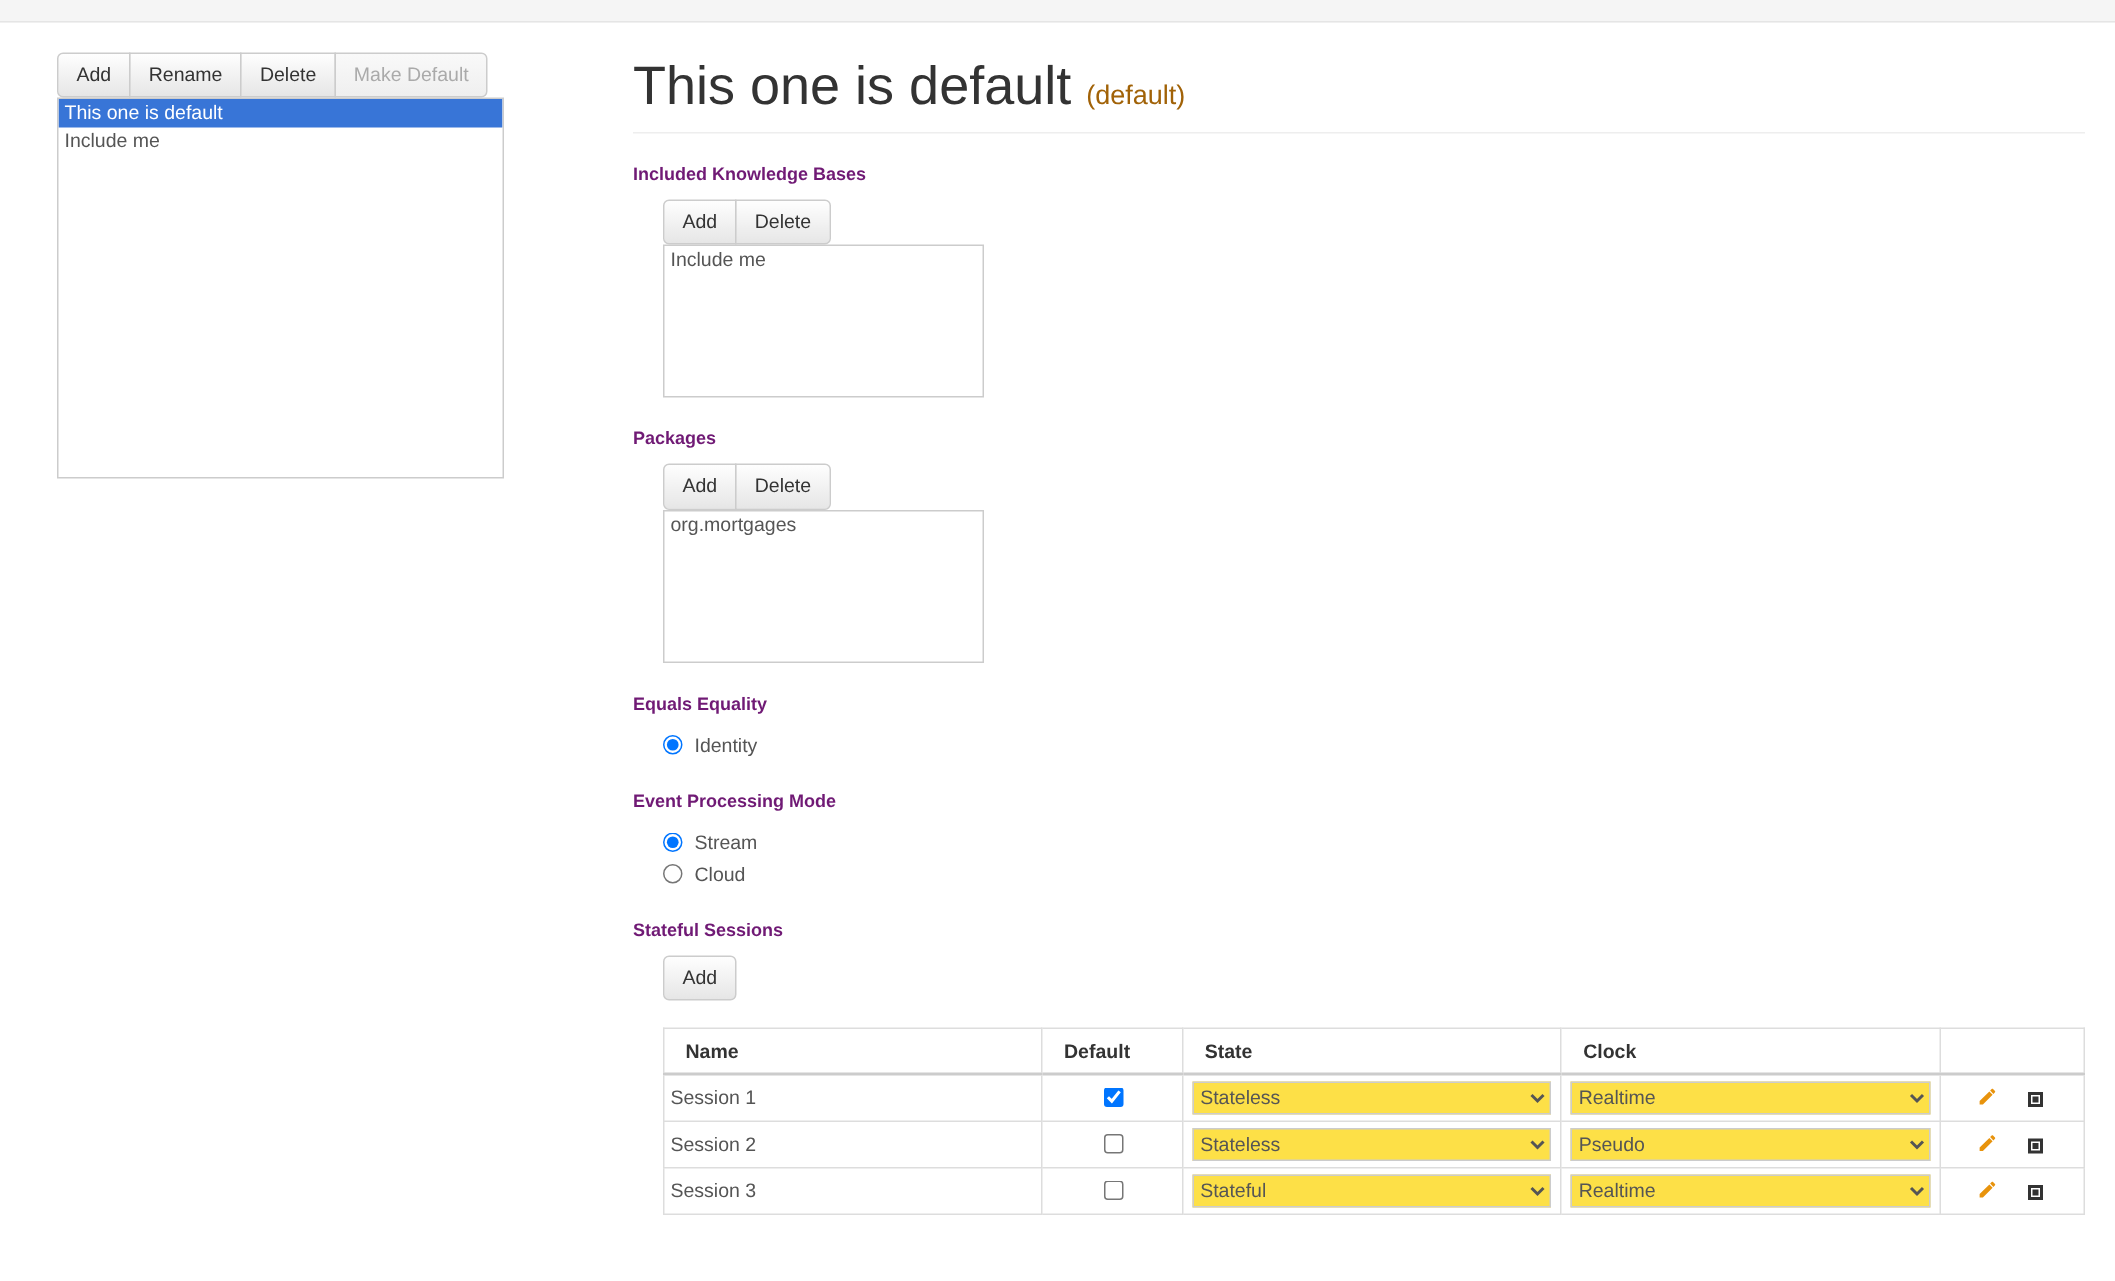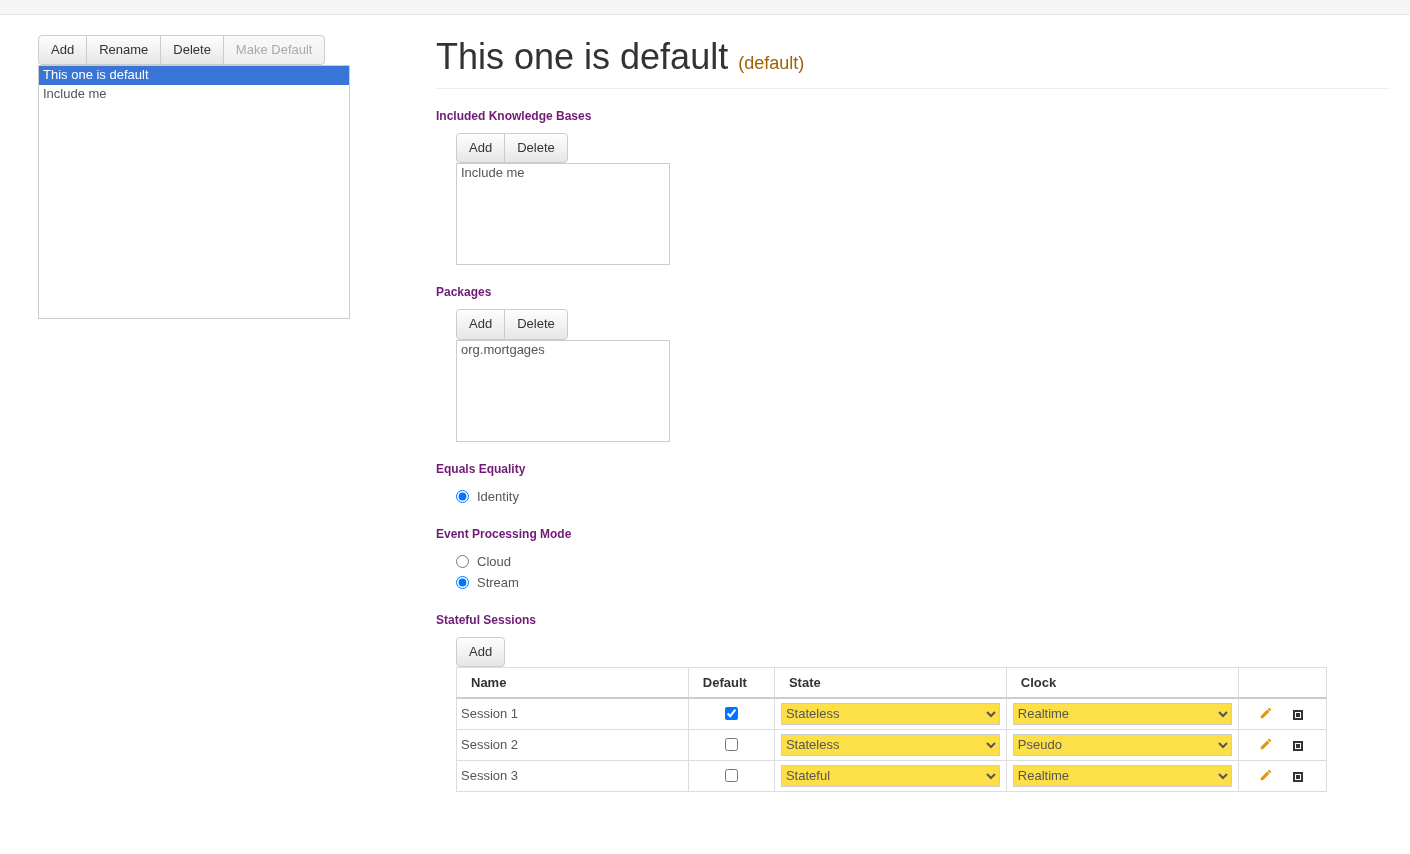--- a/index.html
+++ b/index.html
@@ -97,22 +97,22 @@
     display: flex;
     align-items: center;
     gap: 8px;
     padding: 3px 0;
     color: #555;
   }
   .radio-row input[type=radio] { margin: 0; }
 
   table.sessions {
     border-collapse: collapse;
-    width: 871px;
-    margin-top: 0;
+    width: 948px;
+    margin-top: 18px;
   }
   table.sessions th {
     text-align: left;
     font-weight: 700;
     font-size: 13px;
     padding: 7px 14px;
     border: 1px solid #ddd;
     border-bottom: 2px solid #ccc;
     background: #fff;
   }
@@ -206,26 +206,26 @@
     <div class="indent" id="equals-radios">
         <label class="radio-row">
           <input type="radio" name="equals" checked="" style="">
           <span>Identity</span>
         </label>
       </div>
 
     <h4 class="section">Event Processing Mode</h4>
     <div class="indent" id="event-radios">
         <label class="radio-row">
+          <input type="radio" name="eventmode" checked="" style="">
+          <span>Stream</span>
+        </label>
+        <label class="radio-row">
           <input type="radio" name="eventmode" style="">
           <span>Cloud</span>
-        </label>
-        <label class="radio-row">
-          <input type="radio" name="eventmode" checked="" style="">
-          <span>Stream</span>
         </label>
       </div>
 
     <h4 class="section">Stateful Sessions</h4>
     <div class="indent">
       <div class="btn-group">
         <button class="btn btn-single">Add</button>
       </div>
       <table class="sessions">
         <thead>

